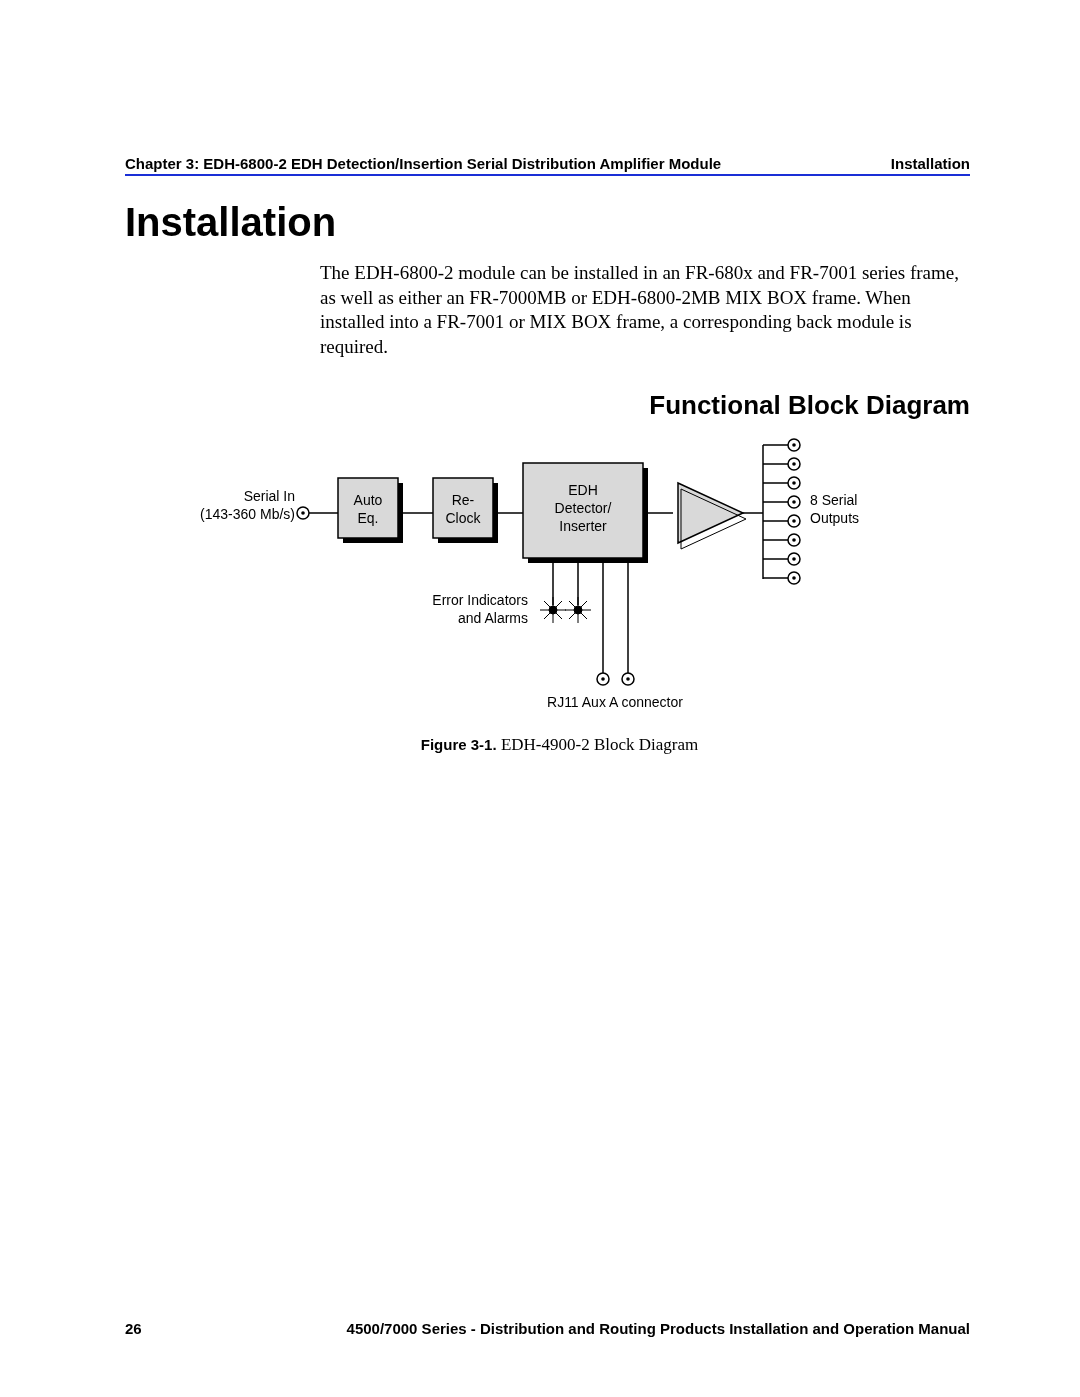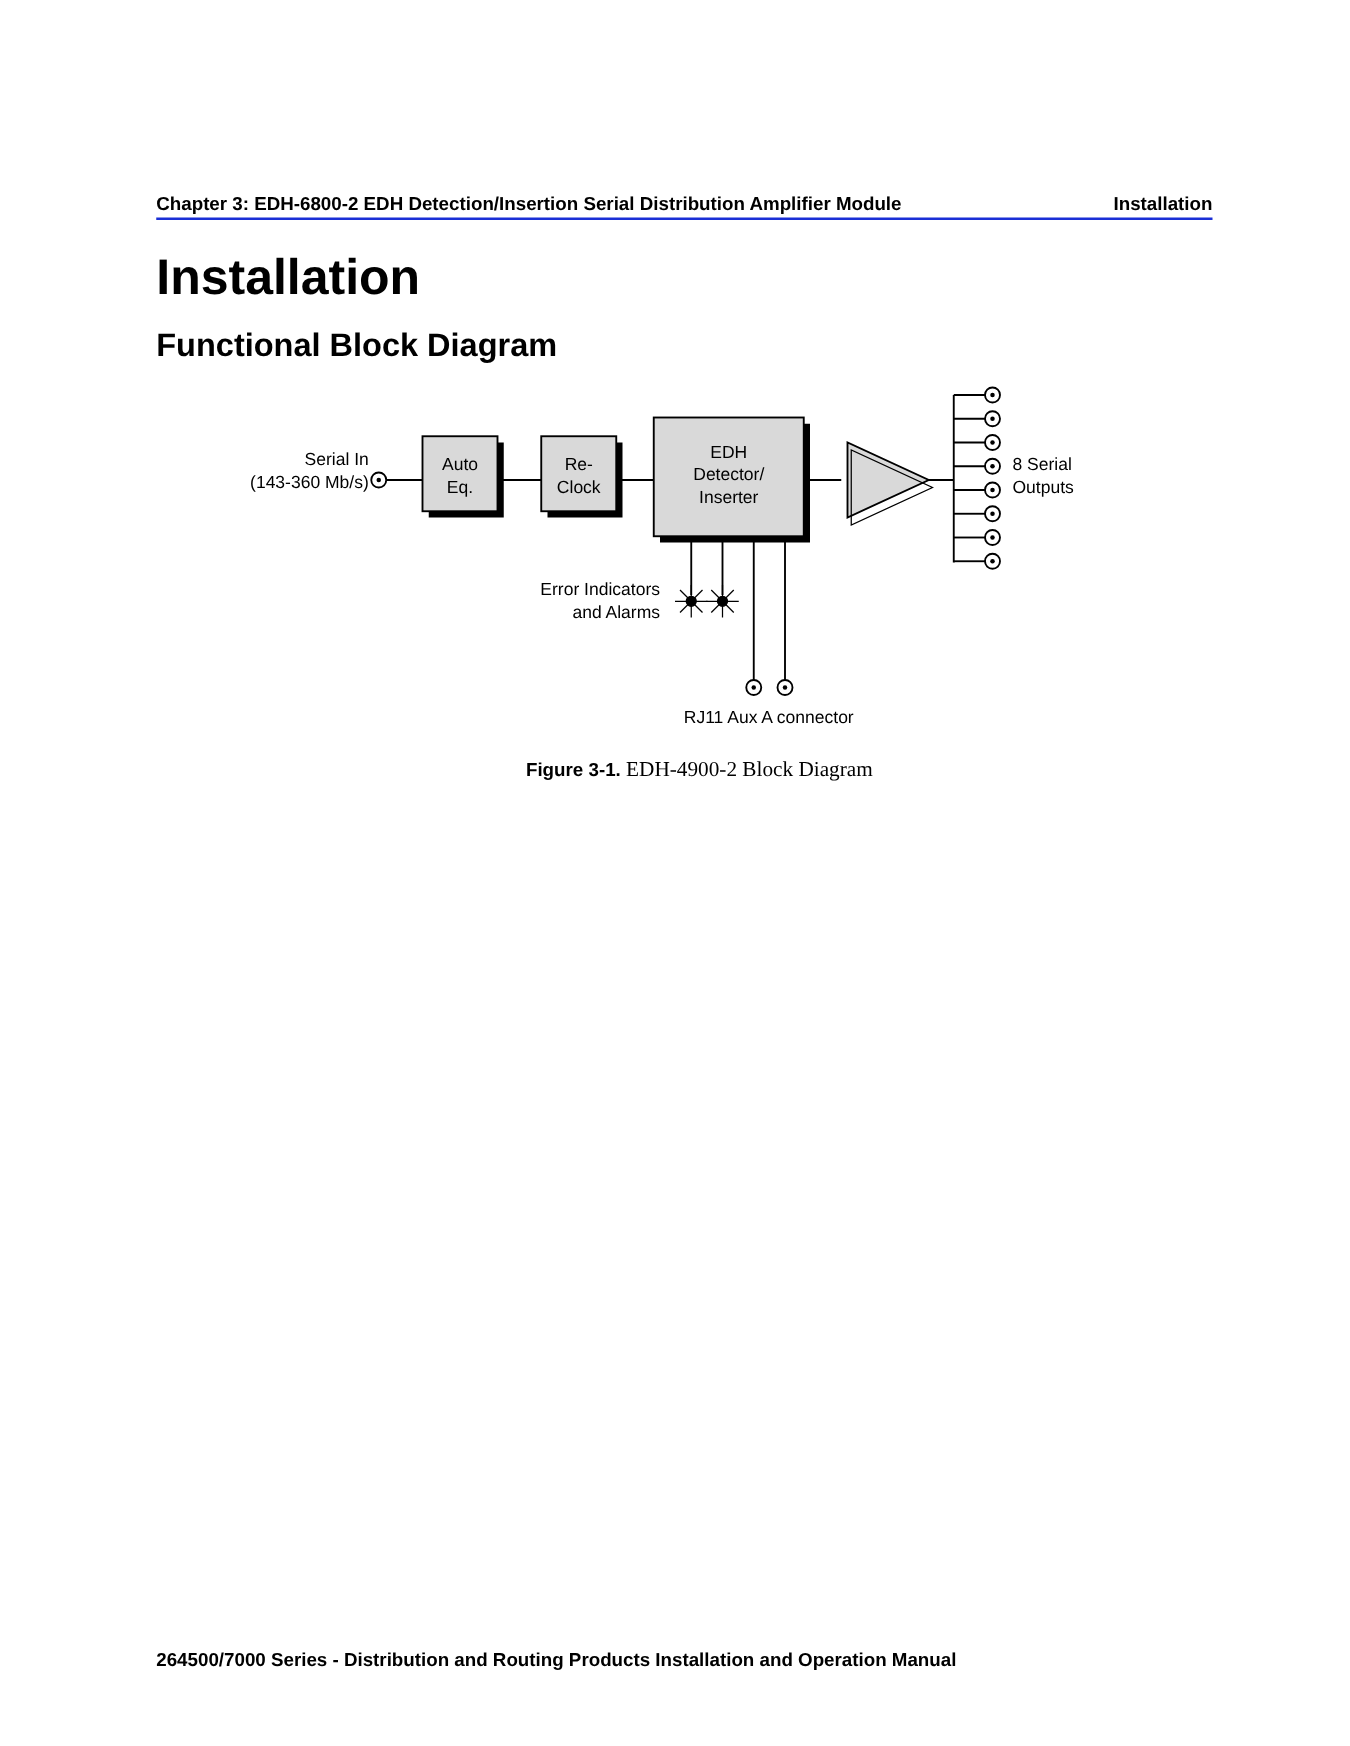--- a/index.html
+++ b/index.html
@@ -51,21 +51,22 @@
     font-family: "Minion Pro", "Times New Roman", serif;
     font-size: 19px;
     line-height: 1.3;
     margin: 0 0 10px 0;
     padding-left: 195px;
   }
   h2 {
     font-family: "Helvetica Neue", Arial, sans-serif;
     font-weight: 700;
     font-size: 26px;
-    margin: 10px 0 14px 0;
+    margin: 30px 0 14px 0;
+    text-align: right;
   }
   .figure-caption {
     text-align: center;
     font-size: 17px;
     margin-top: 10px;
   }
   .figure-caption .fignum {
     font-weight: 700;
     font-family: "Helvetica Neue", Arial, sans-serif;
     font-size: 15px;
@@ -73,20 +74,21 @@
   }
   .figure-caption .figtitle {
     font-family: "Minion Pro", "Times New Roman", serif;
   }
   .footer {
     position: absolute;
     bottom: 60px;
     left: 125px;
     right: 110px;
     display: flex;
+    justify-content: space-between;
     align-items: baseline;
     font-family: "Helvetica Neue", Arial, sans-serif;
     font-weight: 700;
     font-size: 15px;
   }
   .diagram-wrap {
     text-align: center;
   }
   svg {
     display: block;
@@ -106,20 +108,21 @@
     <div class="header-row">
       <span>Chapter 3: EDH-6800-2 EDH Detection/Insertion Serial Distribution Amplifier Module</span>
       <span>Installation</span>
     </div>
     <div class="header-rule"></div>
   </div>
 
   <div class="content">
     <h1>Installation</h1>
 
+    <p class="body-para">The EDH-6800-2 module can be installed in an FR-680x and FR-7001 series frame, as well as either an FR-7000MB or EDH-6800-2MB MIX BOX frame. When installed into a FR-7001 or MIX BOX frame, a corresponding back module is required.</p>
 
     <h2>Functional Block Diagram</h2>
 
     <div class="diagram-wrap">
       <svg width="730" height="290" viewBox="0 0 730 290">
 
         <circle cx="120" cy="78" r="6" fill="none" stroke="#000" stroke-width="1.5"></circle>
         <circle cx="120" cy="78" r="1.8" fill="#000"></circle>
         <text class="diag-text" x="112" y="66" text-anchor="end">Serial In</text>
         <text class="diag-text" x="112" y="84" text-anchor="end">(143-360 Mb/s)</text>

